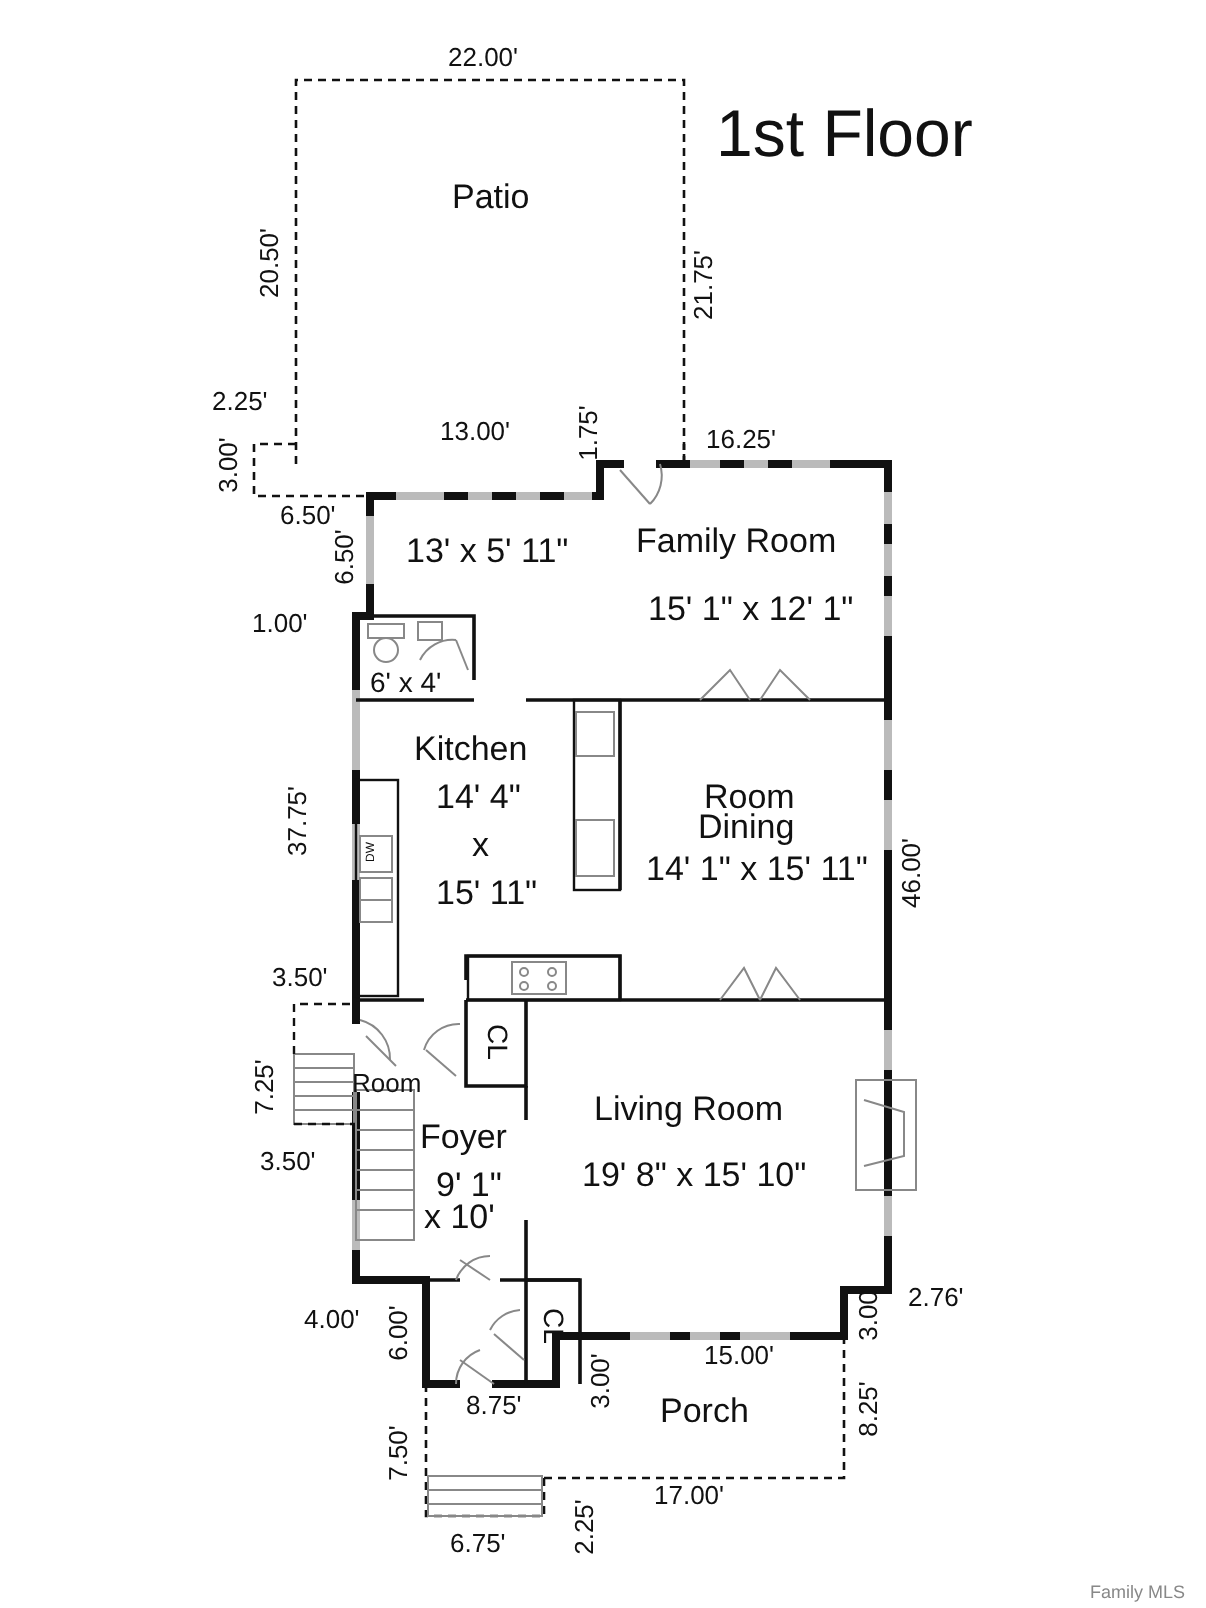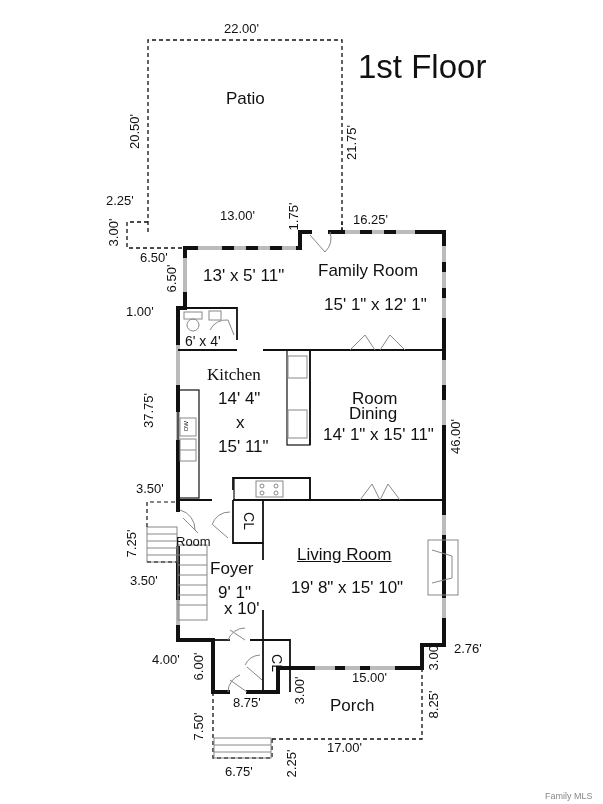--- a/index.html
+++ b/index.html
@@ -154,32 +154,32 @@
   <line x1="342" y1="222" x2="342" y2="232" stroke="#111" stroke-width="1.3" stroke-dasharray="3,2"></line>
 </svg>
 
 <div class="lbl title" style="left:358px;top:50px;">1st Floor</div>
 
 <div class="lbl room" style="left:226px;top:90px;">Patio</div>
 <div class="lbl room" style="left:318px;top:262px;">Family Room</div>
 <div class="lbl room" style="left:324px;top:296px;">15' 1" x 12' 1"</div>
 <div class="lbl room" style="left:203px;top:267px;">13' x 5' 11"</div>
 <div class="lbl" style="left:185px;top:334px;font-size:14px;">6' x 4'</div>
-<div class="lbl room" style="left:207px;top:366px;font-family:Liberation Serif, serif;">Kitchen</div>
+<div class="lbl room" style="left:207px;top:366px;">Kitchen</div>
 <div class="lbl room" style="left:218px;top:390px;">14' 4"</div>
 <div class="lbl room" style="left:236px;top:414px;">x</div>
 <div class="lbl room" style="left:218px;top:438px;">15' 11"</div>
 <div class="lbl room" style="left:349px;top:364px;margin-top:41px;">Dining</div>
 <div class="lbl room" style="left:352px;top:390px;">Room</div>
 <div class="lbl room" style="left:323px;top:426px;">14' 1" x 15' 11"</div>
-<div class="lbl room" style="left:297px;top:546px;text-decoration:underline;">Living Room</div>
+<div class="lbl room" style="left:297px;top:546px;">Living Room</div>
 <div class="lbl room" style="left:291px;top:579px;">19' 8" x 15' 10"</div>
 <div class="lbl room" style="left:210px;top:560px;">Foyer</div>
 <div class="lbl room" style="left:218px;top:584px;">9' 1"</div>
-<div class="lbl room" style="left:224px;top:600px;">x 10'</div>
+<div class="lbl room" style="left:212px;top:600px;">x 10'</div>
 <div class="lbl room" style="left:330px;top:697px;">Porch</div>
 <div class="lbl vert" style="left:240px;top:514px;font-size:14px;transform:rotate(90deg);">CL</div>
 <div class="lbl vert" style="left:268px;top:656px;font-size:14px;transform:rotate(90deg);">CL</div>
 <div class="lbl" style="left:176px;top:535px;font-size:13px;">Room</div>
 <div class="lbl" style="left:181px;top:423px;font-size:6px;transform:rotate(-90deg);">DW</div>
 
 <div class="lbl dim" style="left:224px;top:22px;">22.00'</div>
 <div class="lbl dim vert" style="left:117px;top:125px;">20.50'</div>
 <div class="lbl dim vert" style="left:334px;top:136px;">21.75'</div>
 <div class="lbl dim" style="left:106px;top:194px;">2.25'</div>

